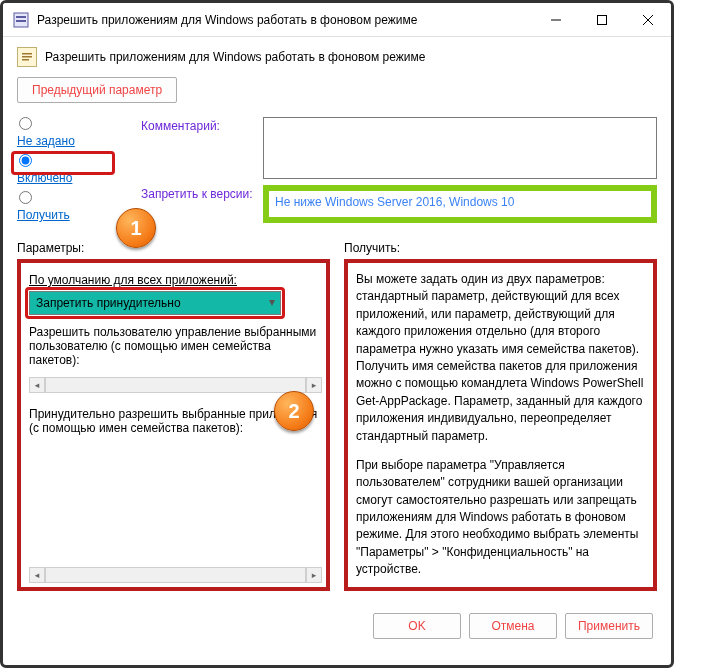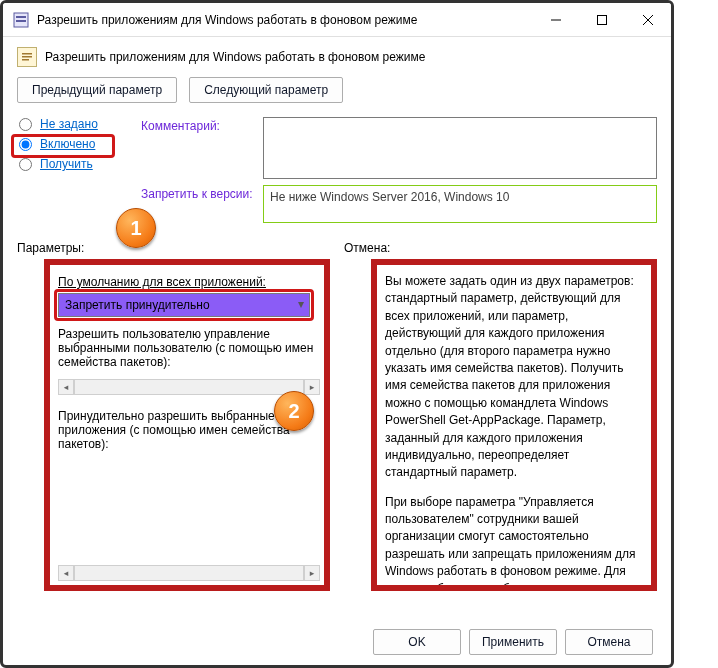--- a/index.html
+++ b/index.html
@@ -9,49 +9,49 @@
 .titlebar .icon { width: 16px; height: 16px; margin: 0 8px 0 10px; display: flex; align-items: center; justify-content: center; }
 .titlebar .title { flex: 1; color: #000; }
 .winbtns { display: flex; height: 100%; }
 .winbtn { width: 46px; height: 100%; display: flex; align-items: center; justify-content: center; color: #000; }
 .content { padding: 10px 14px 0 14px; position: relative; }
 .header-row { display: flex; align-items: center; margin-bottom: 10px; }
 .header-row .gicon { width: 20px; height: 20px; background: #fff6d6; border: 1px solid #c0b070; margin-right: 8px; display: flex; align-items: center; justify-content: center; }
 .gicon svg { display:block; }
 .header-row .htitle { color: #000; }
 .nav-row { display: flex; gap: 12px; margin-bottom: 14px; }
-.btn { border: 1px solid #adadad; background: #fdfdfd; padding: 5px 14px; color: #0f172a; border-radius: 2px; }
+.btn { border: 1px solid #adadad; background: #fdfdfd; padding: 5px 14px; color: #ef4444; border-radius: 2px; }
 .grid-top { display: flex; gap: 14px; }
 .radios { width: 110px; }
-.radio-row { display: flex; align-items: flex-end; margin-bottom: 6px; gap: 4px; position: relative; }
+.radio-row { display: flex; align-items: flex-start; margin-bottom: 6px; gap: 4px; position: relative; flex-direction: column; }
 .radio-row input { margin: 0 4px 0 2px; }
 .radio-row a { color: #0066cc; text-decoration: underline; }
 .radio-highlight { position: absolute; top: -3px; left: -6px; width: 104px; height: 24px; border: 3px solid #d01818; border-radius: 4px; pointer-events: none; }
 .rightcol { flex: 1; }
 .crow { display: flex; margin-bottom: 6px; }
 .crow .lbl { width: 122px; color: #6d28d9; padding-top: 2px; }
 .textarea { flex: 1; height: 62px; border: 1px solid #7a7a7a; background: #fff; position: relative; overflow-y: scroll; resize: none; }
-.verbox { flex: 1; height: 38px; border: 1px solid #84cc16; background: #fff; padding: 4px 6px; color: #404040; overflow-y: scroll; }
+.verbox { flex: 1; height: 38px; border: 6px solid #84cc16; background: #fff; padding: 4px 6px; color: #3b82f6; overflow-y: scroll; }
 .split-row { display: flex; gap: 14px; margin-top: 12px; height: 350px; }
 .panel-col { flex: 1; display: flex; flex-direction: column; }
 .panel-title { margin-bottom: 4px; color: #000; }
-.panel-box { flex: 1; border: 6px solid #b91c1c; background: #fff; padding: 8px 4px 4px 8px; overflow: hidden; position: relative; display:flex; flex-direction:column;margin-left:27px; }
+.panel-box { flex: 1; border: 4px solid #b91c1c; background: #fff; padding: 8px 4px 4px 8px; overflow: hidden; position: relative; display:flex; flex-direction:column; }
 .panel-box.scroll { padding: 8px 8px; overflow-y: auto; }
 .plabel { text-decoration: underline; color: #000; margin-bottom: 4px; }
 .select-wrap { position: relative; display: inline-block; width: 252px; }
-.select { width: 100%; height: 24px; border: 1px solid #7a7a7a; background: #8b5cf6; padding: 2px 22px 2px 6px; appearance: none; color: #000; }
+.select { width: 100%; height: 24px; border: 1px solid #7a7a7a; background: #14b8a6; padding: 2px 22px 2px 6px; appearance: none; color: #000; }
 .select-arrow { position: absolute; right: 6px; top: 4px; pointer-events: none; color:#555; }
 .sel-highlight { position: absolute; top: -4px; left: -4px; width: 260px; height: 32px; border: 3px solid #d01818; border-radius: 4px; pointer-events: none; }
 .ptext { color: #000; margin-top: 10px; margin-right: 4px; }
 .hscroll { margin-top: auto; height: 16px; display:flex; align-items:center; }
 .hscroll .track { flex:1; height:16px; background:#f0f0f0; border:1px solid #cfcfcf; }
 .hscroll .arrow { width:16px; height:16px; background:#f0f0f0; border:1px solid #cfcfcf; display:flex; align-items:center; justify-content:center; color:#666; font-size:9px;}
 .help-text { color: #000; line-height: 1.45; font-size: 12px; }
 .help-text p { margin: 0 0 12px 0; }
-.footer { position: absolute; bottom: 10px; right: 18px; display: flex; gap: 8px; }
+.footer { position: absolute; bottom: 26px; right: 18px; display: flex; gap: 8px; }
 .footer .btn { width: 88px; text-align: center; padding: 5px 0; }
 .bubble { position: absolute; width: 40px; height: 40px; border-radius: 50%; background: radial-gradient(circle at 33% 30%, #ffb65c, #f57b17 65%, #d55d00); color: #fff; font-weight: bold; font-size: 20px; display: flex; align-items: center; justify-content: center; box-shadow: 0 2px 3px rgba(0,0,0,.4); border: 1px solid #b84c00; z-index: 50; }
 .bubble1 { left: 113px; top: 171px; }
 .bubble2 { left: 271px; top: 354px; }
 </style>
 </head>
 <body>
 
 <div class="frame">
 
@@ -93,21 +93,20 @@
             <rect x="2" y="3" width="10" height="1.5" fill="#a07830"></rect>
             <rect x="2" y="6" width="10" height="1.5" fill="#a07830"></rect>
             <rect x="2" y="9" width="7" height="1.5" fill="#a07830"></rect>
           </svg>
       </span>
       <span class="htitle">Разрешить приложениям для Windows работать в фоновом режиме</span>
     </div>
 
     <div class="nav-row">
       <button class="btn">Предыдущий параметр</button>
-      <button class="btn">Следующий параметр</button>
     </div>
 
     <div class="grid-top">
       <div class="radios">
         <div class="radio-row">
           <input type="radio" name="state" style="">
           <a href="#">Не задано</a>
         </div>
         <div class="radio-row">
           <div class="radio-highlight"></div>
@@ -153,32 +152,32 @@
           <div class="ptext" style="margin-top:14px;">Принудительно разрешить выбранные приложения (с помощью имен семейства пакетов):</div>
           <div class="hscroll">
             <div class="arrow">◂</div>
               <div class="track"></div>
               <div class="arrow">▸</div>
           </div>
         </div>
       </div>
 
       <div class="panel-col">
-        <span class="panel-title">Отмена:</span>
+        <span class="panel-title">Получить:</span>
         <div class="panel-box scroll">
           <div class="help-text">
             <p>Вы можете задать один из двух параметров: стандартный параметр, действующий для всех приложений, или параметр, действующий для каждого приложения отдельно (для второго параметра нужно указать имя семейства пакетов). Получить имя семейства пакетов для приложения можно с помощью командлета Windows PowerShell Get-AppPackage. Параметр, заданный для каждого приложения индивидуально, переопределяет стандартный параметр.</p>
             <p>При выборе параметра "Управляется пользователем" сотрудники вашей организации смогут самостоятельно разрешать или запрещать приложениям для Windows работать в фоновом режиме. Для этого необходимо выбрать элементы "Параметры" &gt; "Конфиденциальность" на устройстве.</p>
           </div>
         </div>
       </div>
     </div>
 
     <div class="bubble bubble1">1</div>
     <div class="bubble bubble2">2</div>
   </div>
 
   <div class="footer">
     <button class="btn">OK</button>
+    <button class="btn">Отмена</button>
     <button class="btn">Применить</button>
-    <button class="btn">Отмена</button>
   </div>
 </div>
 
 </body></html>

